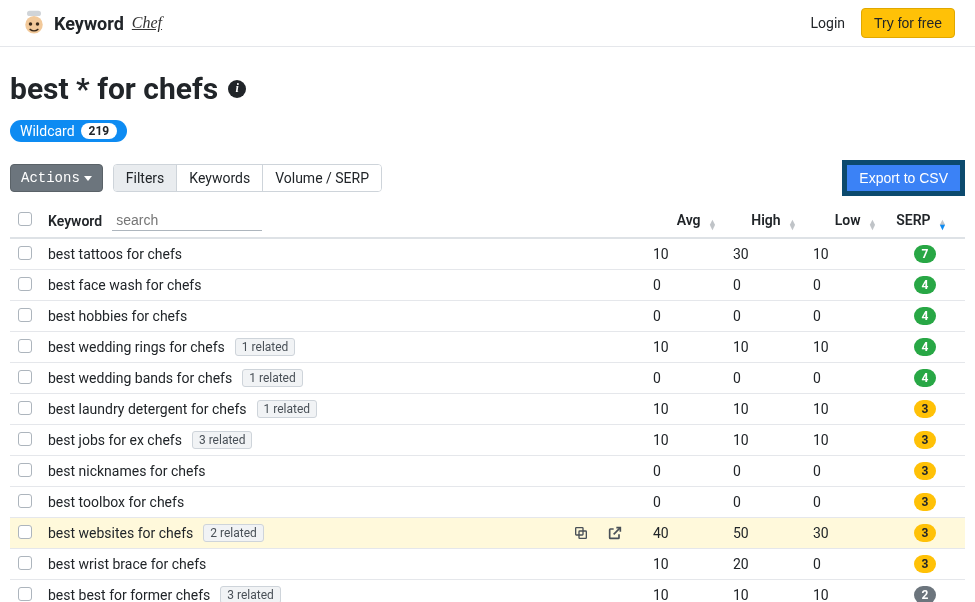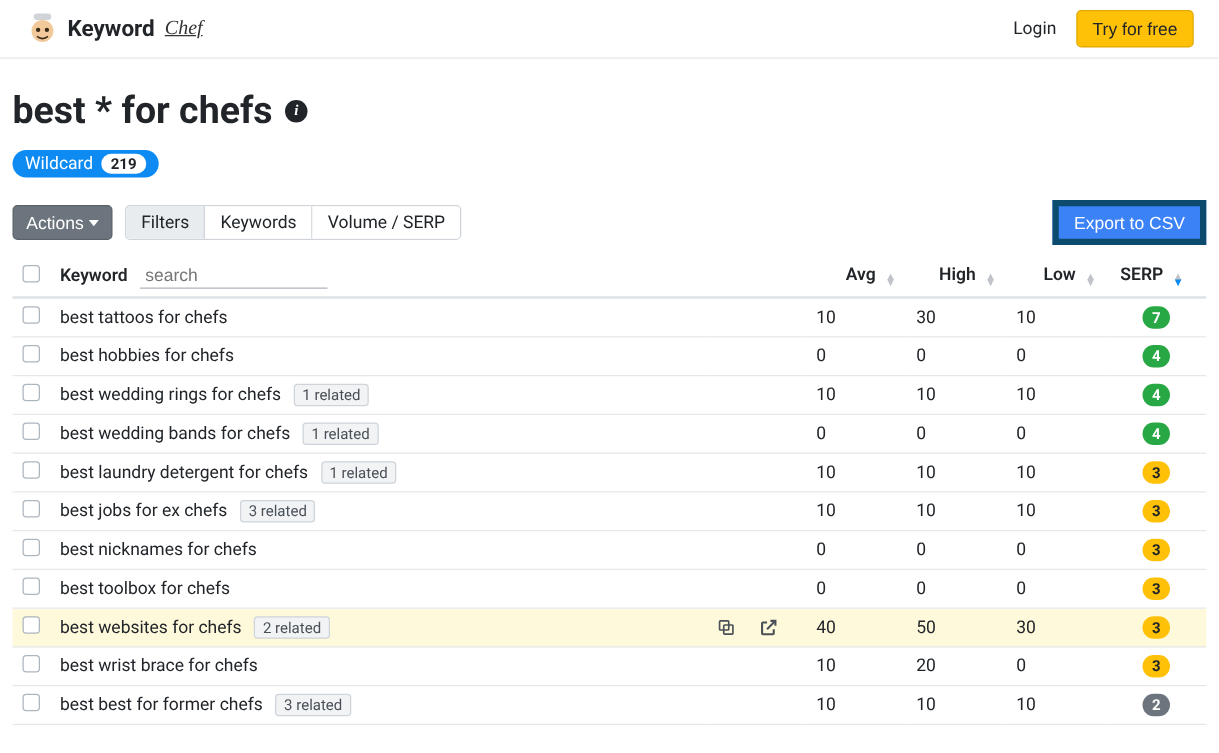--- a/index.html
+++ b/index.html
@@ -17,21 +17,21 @@
     .main { padding: 16px 10px; }
     .title-row { display: flex; align-items: center; gap: 10px; margin: 8px 0 14px 0; }
     .page-title { font-size: 30px; font-weight: 700; }
     .info-icon { display:inline-flex; width:18px; height:18px; border-radius:50%; background:#212529; color:#fff; align-items:center; justify-content:center; font-size:12px; font-weight:700; font-family: Georgia, serif; font-style: italic; }
     
     .pill { display:inline-flex; align-items:center; gap:6px; background:#0d8bf2; color:#fff; padding:3px 10px; border-radius:14px; font-size:14px; margin-bottom: 18px; }
     .pill-count { background:#fff; color:#212529; font-weight:700; font-size:12px; padding:1px 8px; border-radius:10px; }
     
     .toolbar { display:flex; align-items:center; justify-content:space-between; margin-bottom: 8px; }
     .toolbar-left { display:flex; align-items:center; gap:0; }
-    .actions-btn { background:#6c757d; color:#fff; border:1px solid #5a6268; padding:5px 10px; border-radius:4px; cursor:pointer; font-size:14px; margin-right: 10px; display:flex; align-items:center; gap:4px;}
+    .actions-btn { background:#6c757d; color:#fff; border:1px solid #5a6268; padding:5px 10px; border-radius:4px; cursor:pointer; font-size:14px; margin-right: 10px; display:flex; align-items:center; gap:4px;font-family:Liberation Mono, monospace;}
     .caret-down { width:0; height:0; border-left:4px solid transparent; border-right:4px solid transparent; border-top:5px solid #fff; display:inline-block; }
     .tab-group { display:flex; border:1px solid #ced4da; border-radius:4px; overflow:hidden; }
     .tab { padding:5px 12px; background:#fff; cursor:pointer; font-size:14px; border-right:1px solid #ced4da; }
     .tab:last-child { border-right:none; }
     .tab.active { background:#e9ecef; }
     .export-btn { background:#3b82f6; color:#fff; border:5px solid #0c4a6e; padding:5px 12px; border-radius:0; cursor:pointer; font-size:14px; }
     
     .table { width:100%; border-collapse: collapse; }
     .table th, .table td { padding: 6px 8px; text-align:left; border-bottom:1px solid #e5e7eb; vertical-align: middle; }
     .table th { font-weight:600; border-bottom:2px solid #dee2e6; }
@@ -166,20 +166,33 @@
           <td class="col-icons"></td>
           <td class="col-num">10</td>
           <td class="col-num">30</td>
           <td class="col-num">10</td>
           <td class="col-serp"><span class="serp-badge serp-green">7</span></td>
         </tr>
         <tr>
           <td class="col-check"><span class="checkbox"></span></td>
           <td class="col-kw">
             <div class="kw-cell">
+              <span class="kw-text">best face wash for chefs</span>
+            </div>
+          </td>
+          <td class="col-icons"></td>
+          <td class="col-num">0</td>
+          <td class="col-num">0</td>
+          <td class="col-num">0</td>
+          <td class="col-serp"><span class="serp-badge serp-green">4</span></td>
+        </tr>
+        <tr>
+          <td class="col-check"><span class="checkbox"></span></td>
+          <td class="col-kw">
+            <div class="kw-cell">
               <span class="kw-text">best hobbies for chefs</span>
             </div>
           </td>
           <td class="col-icons"></td>
           <td class="col-num">0</td>
           <td class="col-num">0</td>
           <td class="col-num">0</td>
           <td class="col-serp"><span class="serp-badge serp-green">4</span></td>
         </tr>
         <tr>

